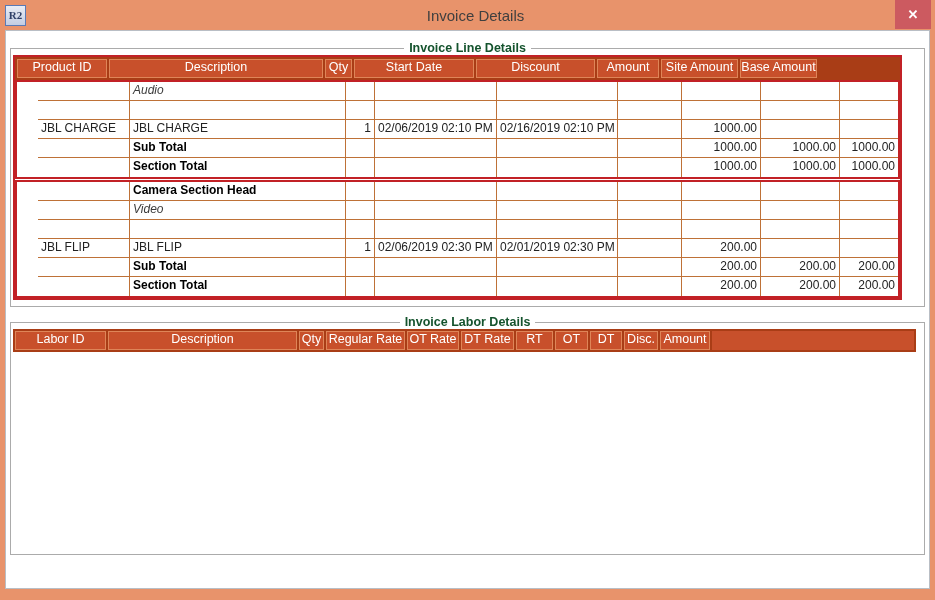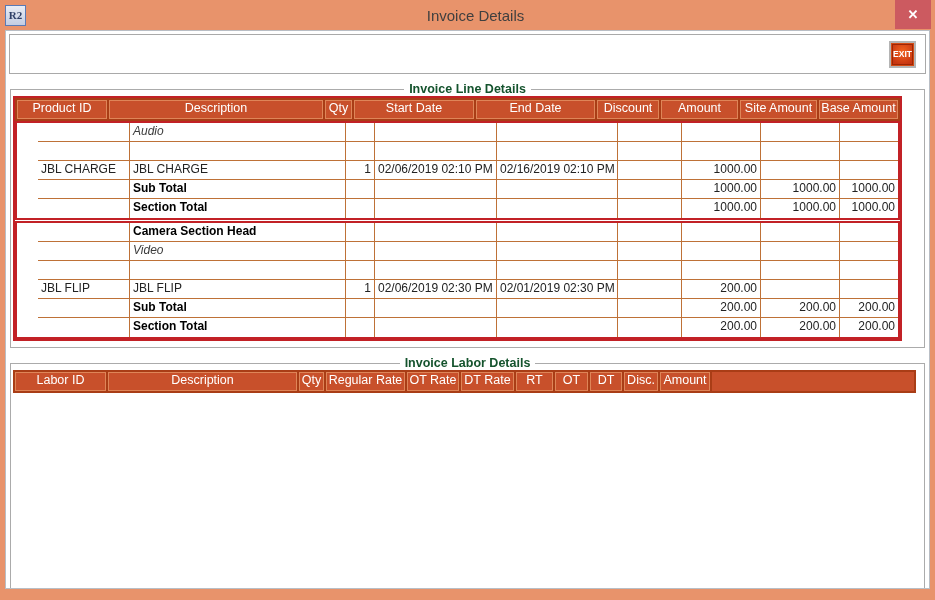--- a/index.html
+++ b/index.html
@@ -128,35 +128,29 @@
 <div class="window">
 
   <div class="titlebar">
     <div class="app-icon">R2</div>
     <div class="window-title">Invoice Details</div>
     <div class="close-button">✕</div>
   </div>
 
   <div class="client">
 
-    <div class="toolbar">
-      <button class="exit-button">
-        <span class="exit-inner">EXIT</span>
-      </button>
-    </div>
 
     <fieldset class="group line-scope">
       <legend>Invoice Line Details</legend>
       <div class="line-table">
         <div class="header-row">
             <div class="hcell">Product ID</div>
             <div class="hcell">Description</div>
             <div class="hcell">Qty</div>
             <div class="hcell">Start Date</div>
-            <div class="hcell">End Date</div>
             <div class="hcell">Discount</div>
             <div class="hcell">Amount</div>
             <div class="hcell">Site Amount</div>
             <div class="hcell">Base Amount</div>
           </div>
         <div class="tsection">
             <div class="trow category">
               <div class="tcell"></div>
               <div class="tcell">Audio</div>
               <div class="tcell"></div>

